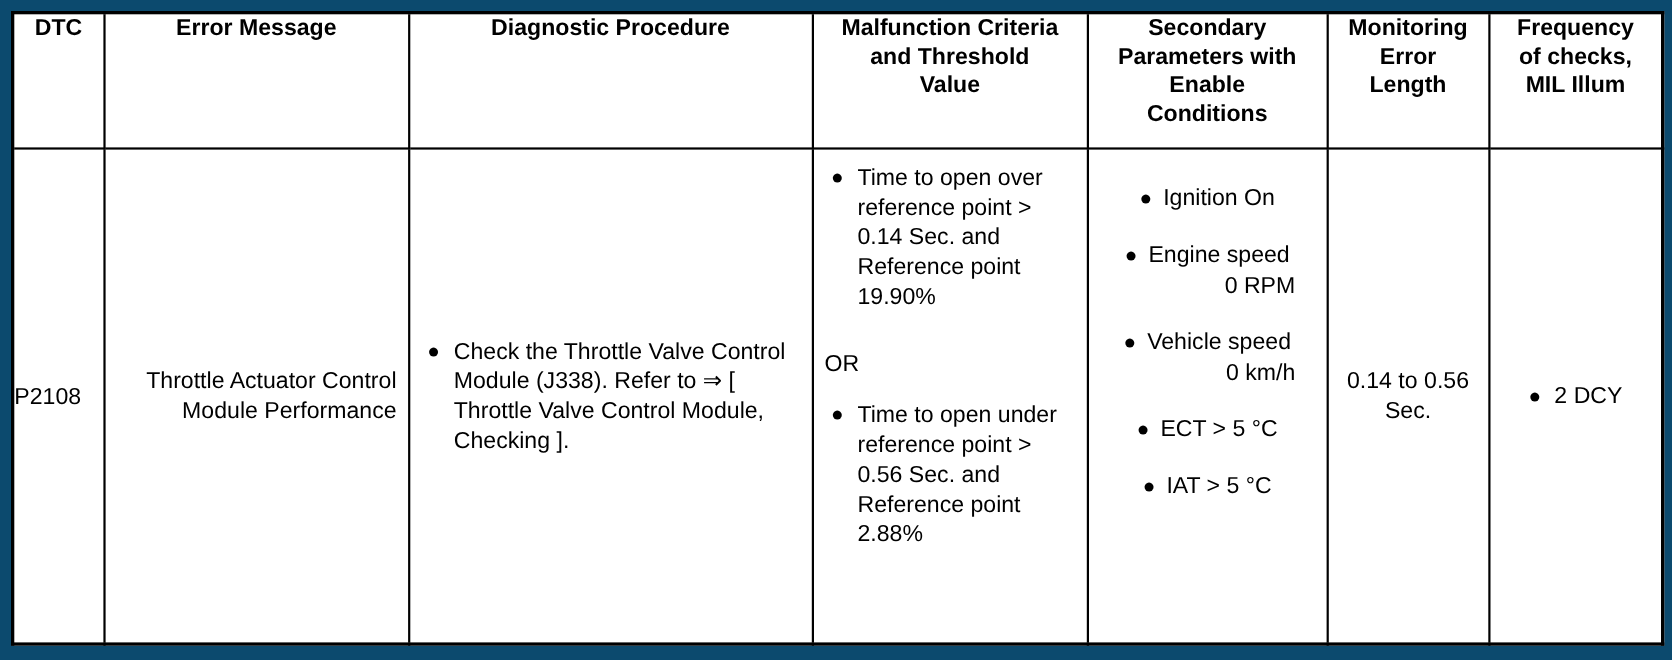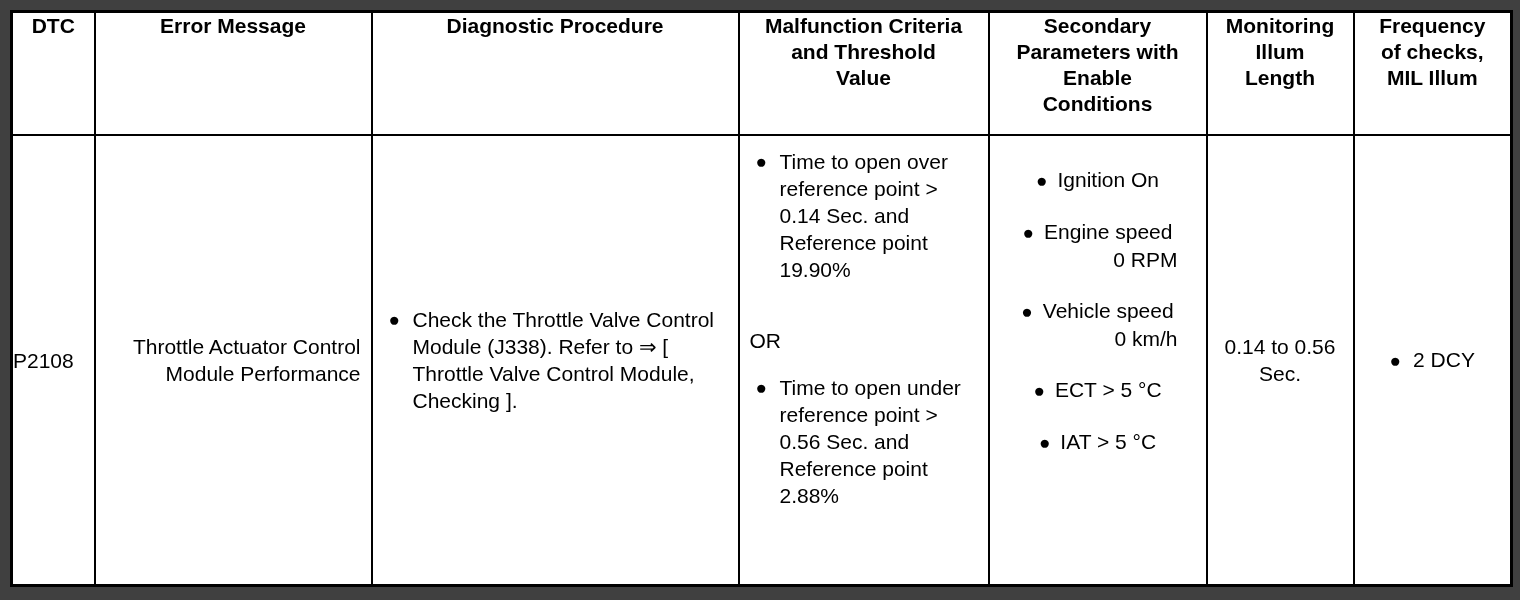--- a/index.html
+++ b/index.html
@@ -13,21 +13,21 @@
     height: 600px;
     font-family: "Liberation Sans", sans-serif;
     color: #000000;
     overflow: hidden;
   }
 
   .sheet {
     position: relative;
     width: 1520px;
     height: 600px;
-    background: #404040;
+    background: #0c4a6e;
   }
 
   table.dtc-table {
     position: absolute;
     left: 10px;
     top: 10px;
     width: 1500px;
     height: 573px;
     border-collapse: collapse;
     table-layout: fixed;
@@ -120,21 +120,21 @@
     left: 6px;
     top: 0;
     line-height: 27px;
     font-size: 19px;
   }
 
   
   .malf-list li { padding-left: 34px; }
   .malf-list li .bullet { left: 8px; }
   .or-text {
-    margin: 44px 0 20px 0;
+    margin: 34px 0 20px 0;
     text-align: left;
     font-size: 21px;
     line-height: 27px;
   }
 
   
   ul.sec-list {
     list-style: none;
     margin: 18px;
     padding: 0;
@@ -212,21 +212,21 @@
           <span>Value</span>
         </th>
         <th>
           <span>Secondary</span><br>
           <span>Parameters with</span><br>
           <span>Enable</span><br>
           <span>Conditions</span>
         </th>
         <th>
           <span>Monitoring</span><br>
-          <span>Illum</span><br>
+          <span>Error</span><br>
           <span>Length</span>
         </th>
         <th>
           <span>Frequency</span><br>
           <span>of checks,</span><br>
           <span>MIL Illum</span>
         </th>
       </tr>
     </thead>
 

